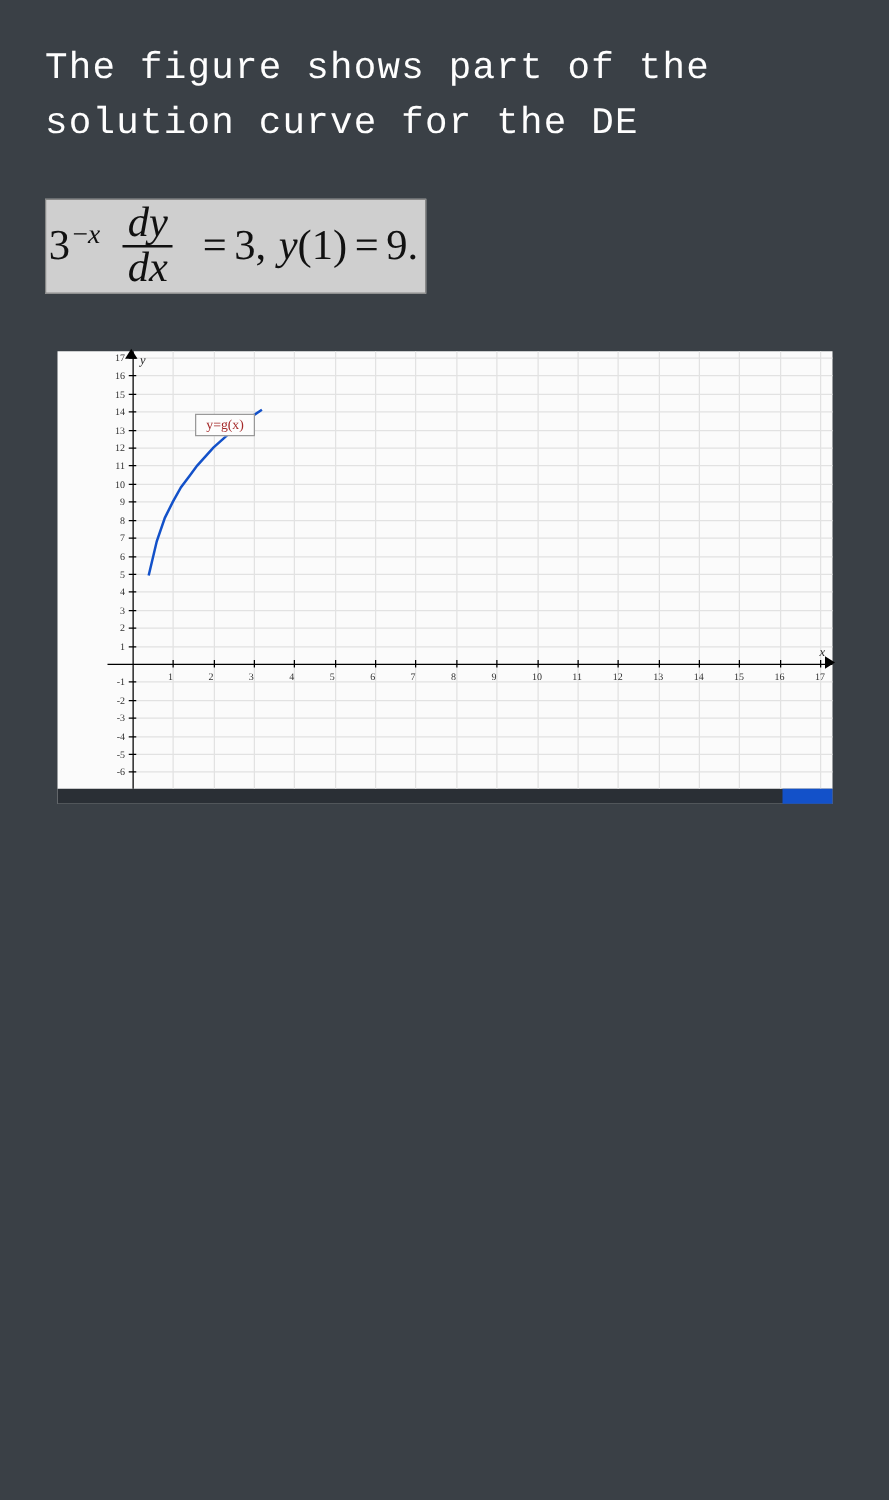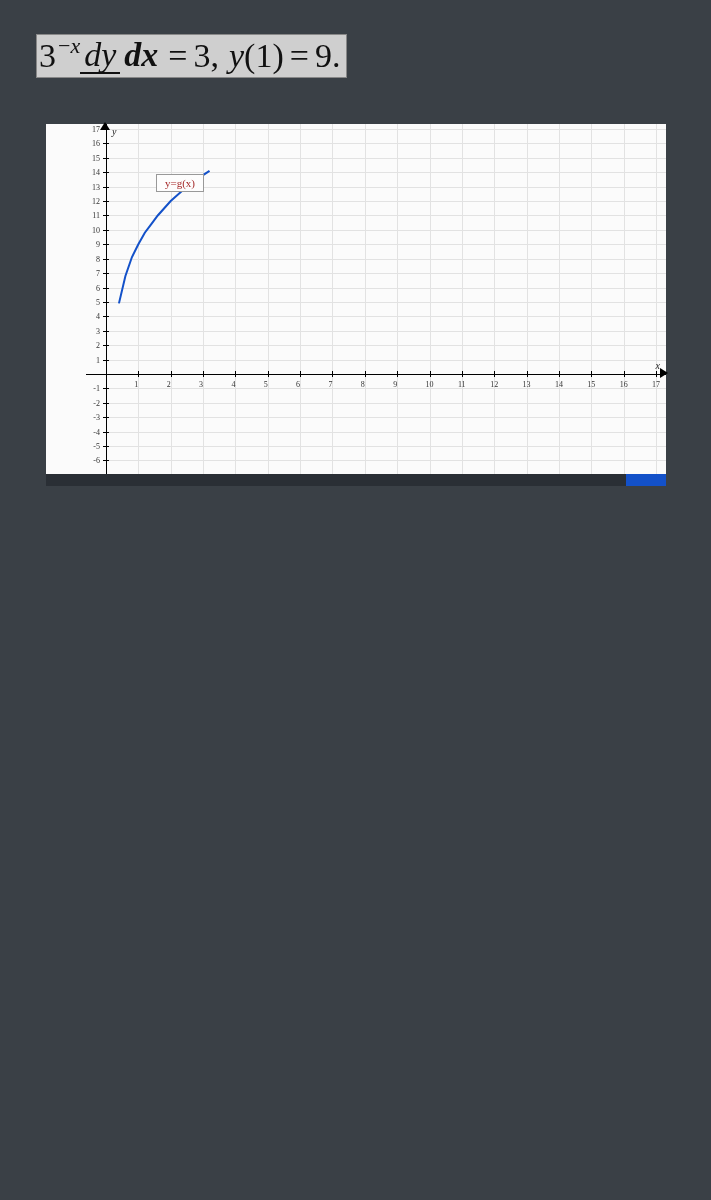--- a/index.html
+++ b/index.html
@@ -28,27 +28,28 @@
     color: #111;
     font-family: "Times New Roman", Times, serif;
     font-size: 34px;
     padding: 2px 6px 2px 2px;
     margin-bottom: 46px;
   }
   .equation-box .coef { margin-right: 2px; }
   .sup { font-size: 22px; position: relative; top: -10px; }
   .frac {
     display: inline-flex;
-    align-items: flex-start;
+    flex-direction: column;
+    align-items: center;
     font-style: italic;
-    margin: 0 0;
+    margin: 0 18px;
     line-height: 1;
   }
   .frac .num { border-bottom: 2px solid #111; padding: 0 4px; }
-  .frac .den { padding: 0 4px; font-weight: bold; }
+  .frac .den { padding: 0 4px; }
   .ital { font-style: italic; }
   .prompt {
     font-size: 30px;
     line-height: 1.45;
     letter-spacing: 1px;
     margin-bottom: 40px;
   }
 
   
   .chart {
@@ -101,20 +102,21 @@
     padding: 2px 8px; color: #a52a2a;
   }
   .chart .bottom-blue {
     position: absolute; right: 0; bottom: -12px; width: 40px; height: 12px; background: #1351c9;
   }
 </style>
 </head>
 <body>
 
 <div class="page">
+  <p class="intro">The figure shows part of the solution curve for the DE</p>
 
   <div class="equation-box">
     <span class="coef">3</span>
     <span class="sup">
       <span>−</span><span class="ital">x</span>
     </span>
     <span class="frac">
       <span class="num">dy</span>
       <span class="den">dx</span>
     </span>

